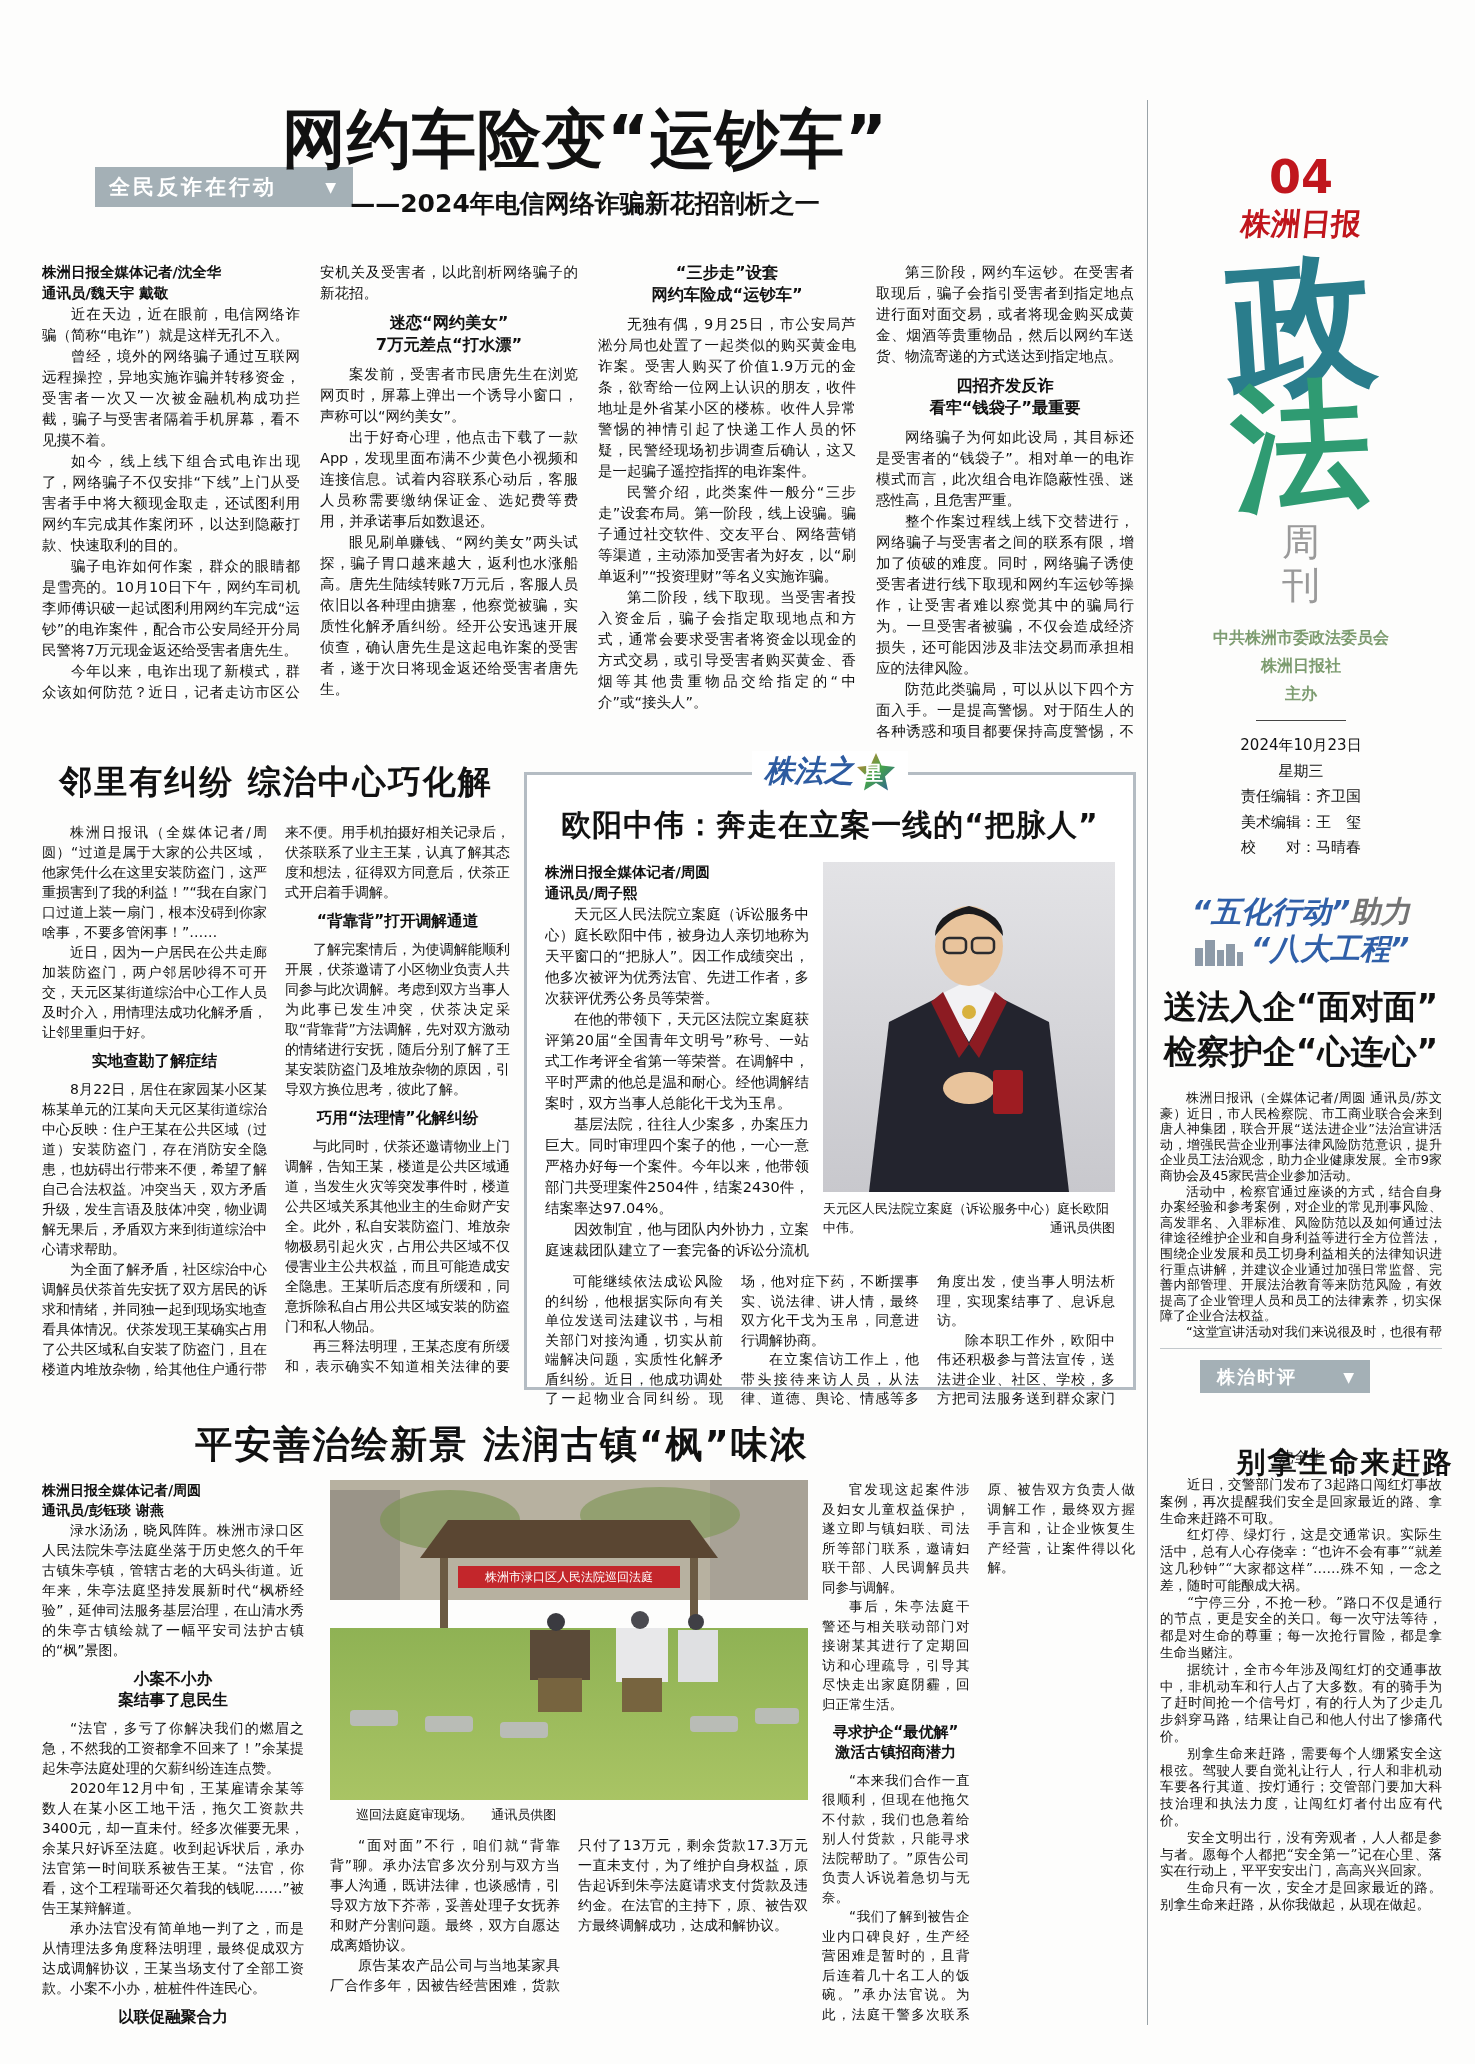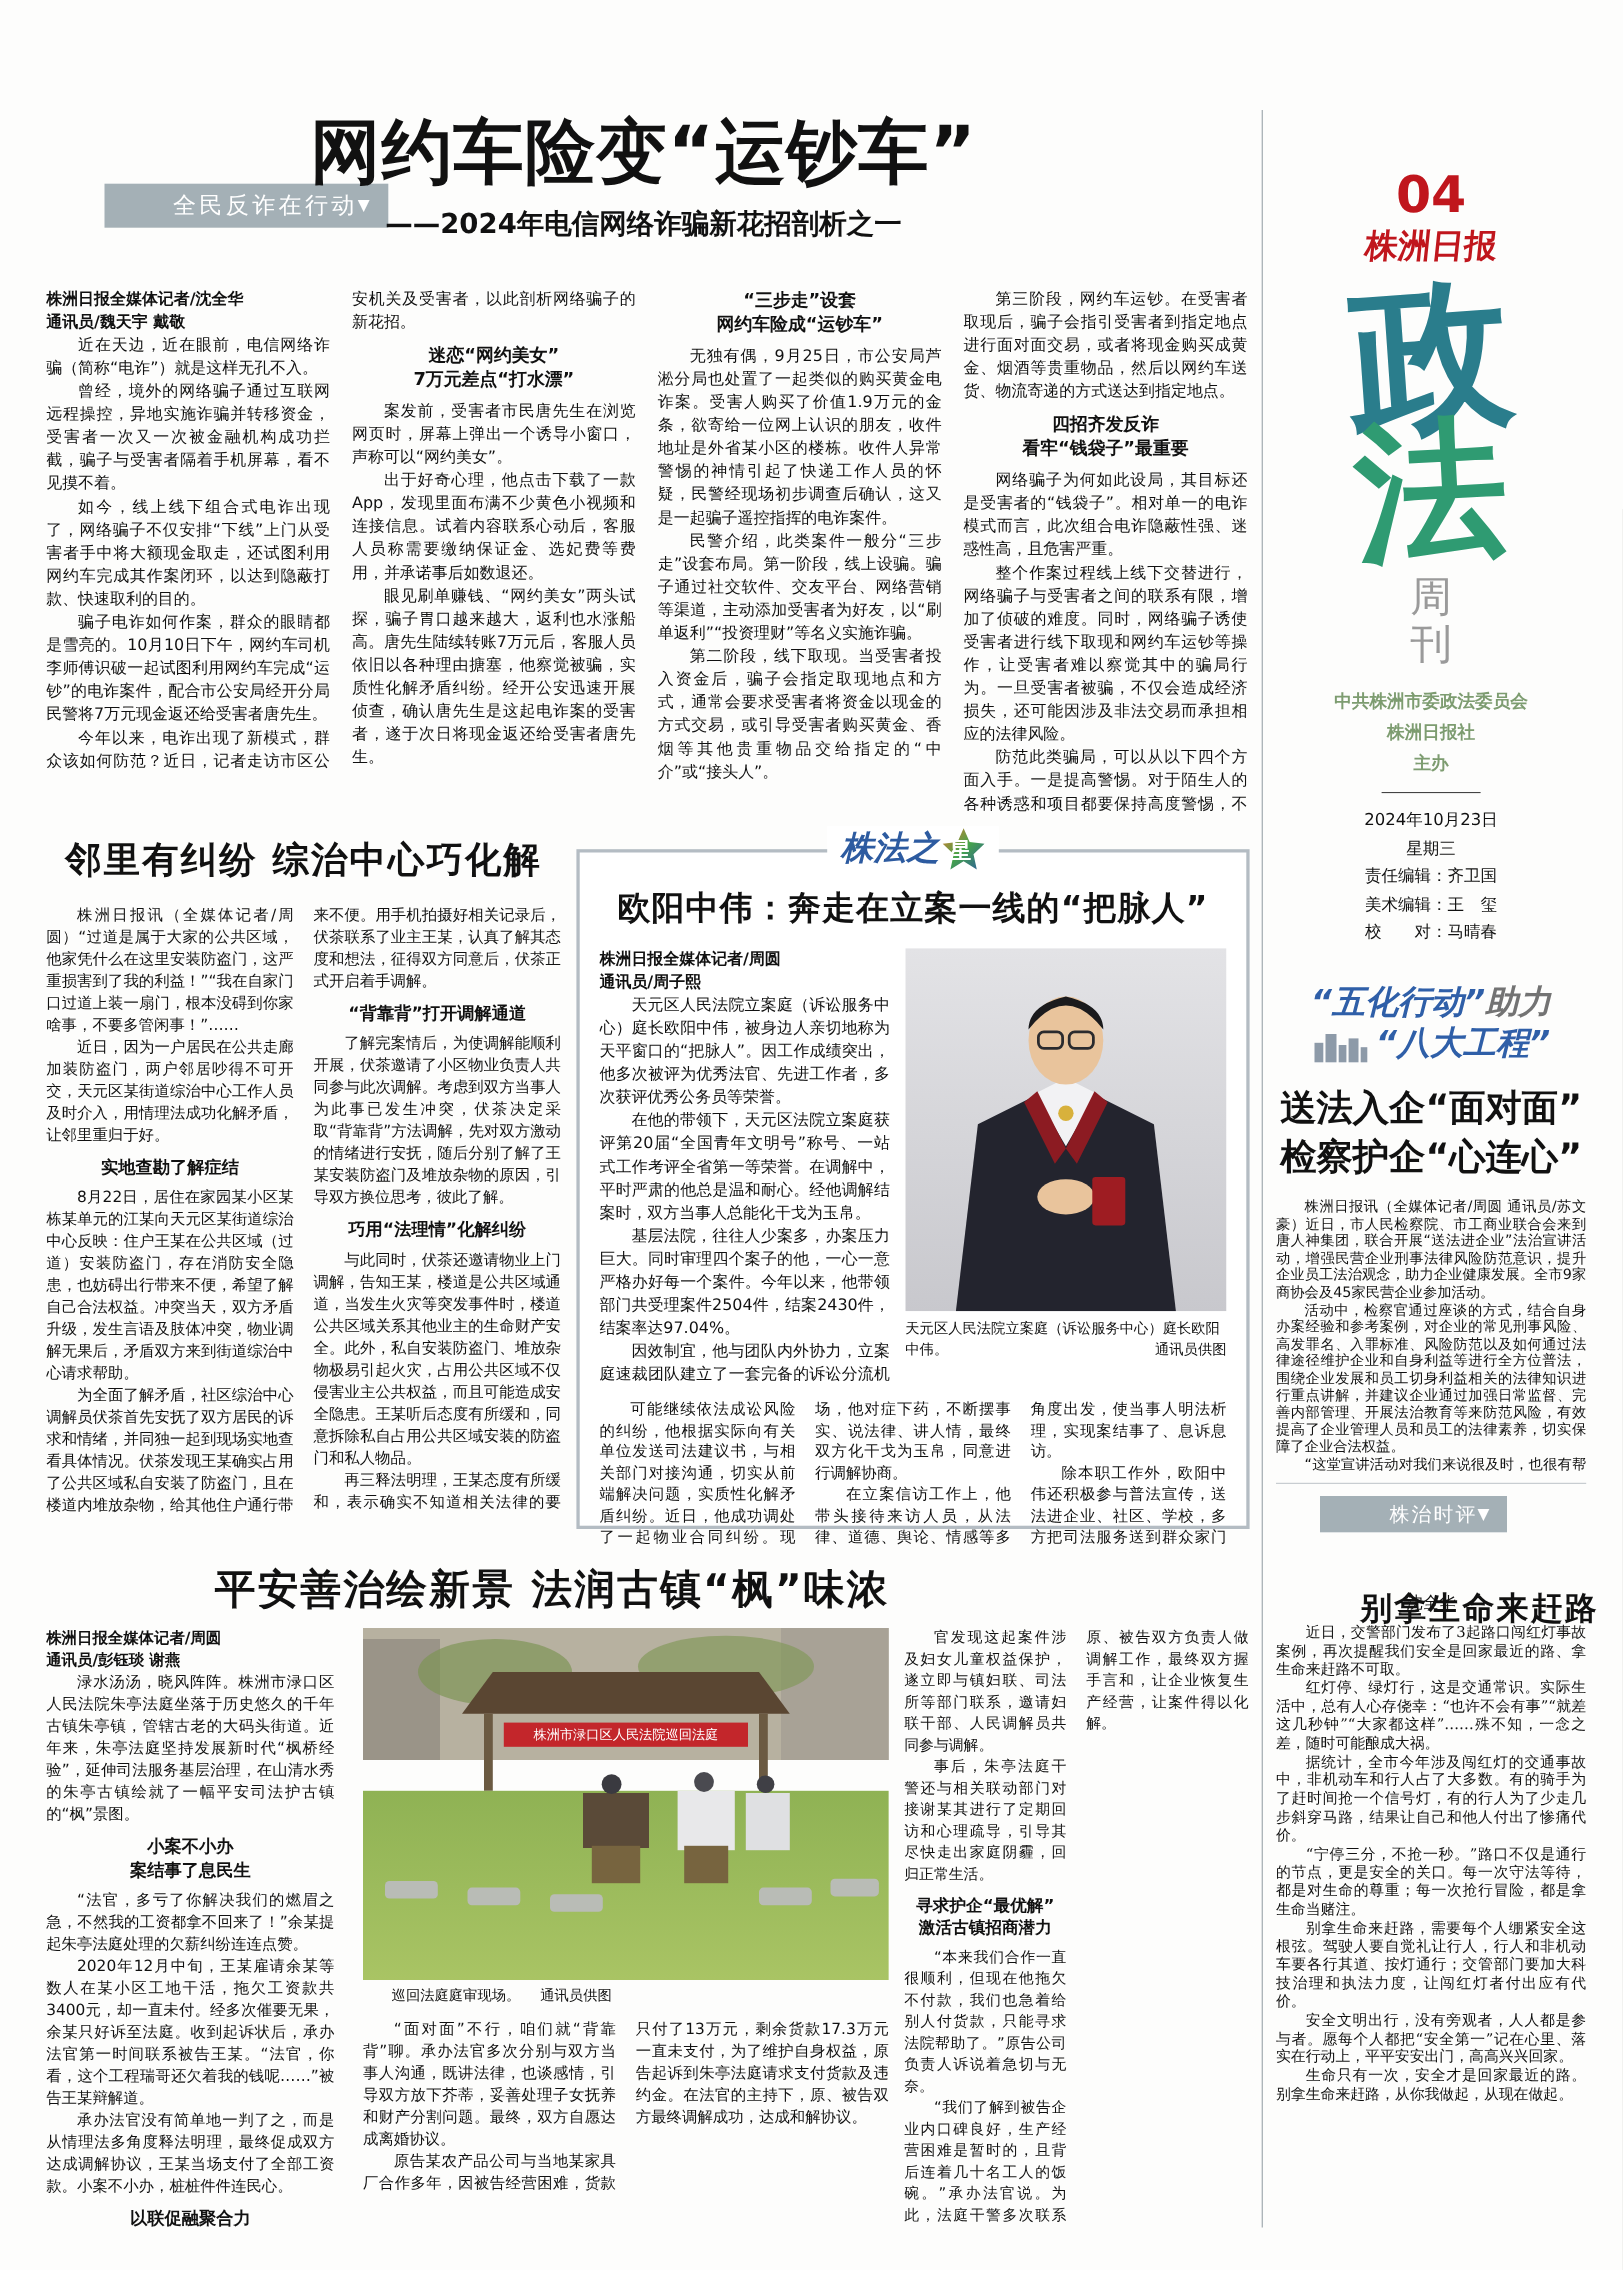--- a/index.html
+++ b/index.html
@@ -6,22 +6,22 @@
   .page{position:relative;width:1475px;height:2064px;margin:0 auto;background:#fdfdfc;overflow:hidden;
         font-family:"DejaVu Sans","Liberation Sans",sans-serif;color:#111;}
   .abs{position:absolute;}
   .jtext{text-align:justify;overflow:hidden;}
   .bp{margin:0;text-indent:2em;}
   .by{font-weight:bold;text-indent:0;}
   .sub{font-weight:bold;text-align:center;text-indent:0;margin:8px 0;font-size:1.12em;line-height:1.35;}
   .cols4{column-count:4;column-gap:20px;column-fill:auto;}
   .cols3{column-count:3;column-gap:18px;column-fill:auto;}
   .cols2{column-count:2;column-gap:18px;column-fill:auto;}
-  .tagbox{display:flex;align-items:center;justify-content:flex-end;background:#a4b0b6;color:#fff;
-          font-weight:normal;padding:0 14px;box-sizing:border-box;}
+  .tagbox{display:flex;align-items:center;justify-content:space-between;background:#a4b0b6;color:#fff;
+          font-weight:bold;padding:0 14px;box-sizing:border-box;}
   .tri{font-size:14px;color:#fff;}
   .headline-main{font-size:64px;font-weight:900;letter-spacing:1px;text-align:center;line-height:1.05;}
   .headline-sub{font-size:25px;font-weight:600;text-align:center;margin-top:14px;}
   .mid-head{font-size:33px;font-weight:900;text-align:center;letter-spacing:2px;}
   .box{border:3px solid #b4bcc3;box-sizing:border-box;background:#fff;}
   .starlogo{display:flex;align-items:center;gap:2px;background:#fff;padding:0 12px;
             font-style:italic;font-weight:900;font-size:30px;color:#2d5ba0;}
   .starwrap{position:relative;width:40px;height:40px;display:inline-block;}
   .starwrap .glyph{position:absolute;left:7px;top:8px;font-size:20px;color:#fff;font-style:normal;z-index:2;}
   .boxhead{font-size:30px;font-weight:900;text-align:center;letter-spacing:1px;margin-top:30px;}
@@ -285,20 +285,20 @@
     <span>株治时评</span>
     <span class="tri">▼</span>
   </div>
 
   <div class="abs cmt-head" style="left:1204px;top:1404px;width:282px;margin-top:39px;">别拿生命来赶路</div>
   <div class="abs" style="left:1160px;top:1448px;width:282px;text-align:center;font-size:15px;">沈全华</div>
 
   <div class="abs jtext serifbody" style="left:1160px;top:1476px;width:282px;height:548px;font-size:13.5px;line-height:16.8px;">
       <p class="bp">近日，交警部门发布了3起路口闯红灯事故案例，再次提醒我们安全是回家最近的路、拿生命来赶路不可取。</p>
       <p class="bp">红灯停、绿灯行，这是交通常识。实际生活中，总有人心存侥幸：“也许不会有事”“就差这几秒钟”“大家都这样”……殊不知，一念之差，随时可能酿成大祸。</p>
+      <p class="bp">“宁停三分，不抢一秒。”路口不仅是通行的节点，更是安全的关口。每一次守法等待，都是对生命的尊重；每一次抢行冒险，都是拿生命当赌注。</p>
       <p class="bp">据统计，全市今年涉及闯红灯的交通事故中，非机动车和行人占了大多数。有的骑手为了赶时间抢一个信号灯，有的行人为了少走几步斜穿马路，结果让自己和他人付出了惨痛代价。</p>
-      <p class="bp">“宁停三分，不抢一秒。”路口不仅是通行的节点，更是安全的关口。每一次守法等待，都是对生命的尊重；每一次抢行冒险，都是拿生命当赌注。</p>
       <p class="bp">别拿生命来赶路，需要每个人绷紧安全这根弦。驾驶人要自觉礼让行人，行人和非机动车要各行其道、按灯通行；交管部门要加大科技治理和执法力度，让闯红灯者付出应有代价。</p>
       <p class="bp">安全文明出行，没有旁观者，人人都是参与者。愿每个人都把“安全第一”记在心里、落实在行动上，平平安安出门，高高兴兴回家。</p>
       <p class="bp">生命只有一次，安全才是回家最近的路。别拿生命来赶路，从你我做起，从现在做起。</p>
     </div>
 
 </div>
 
 </body></html>

